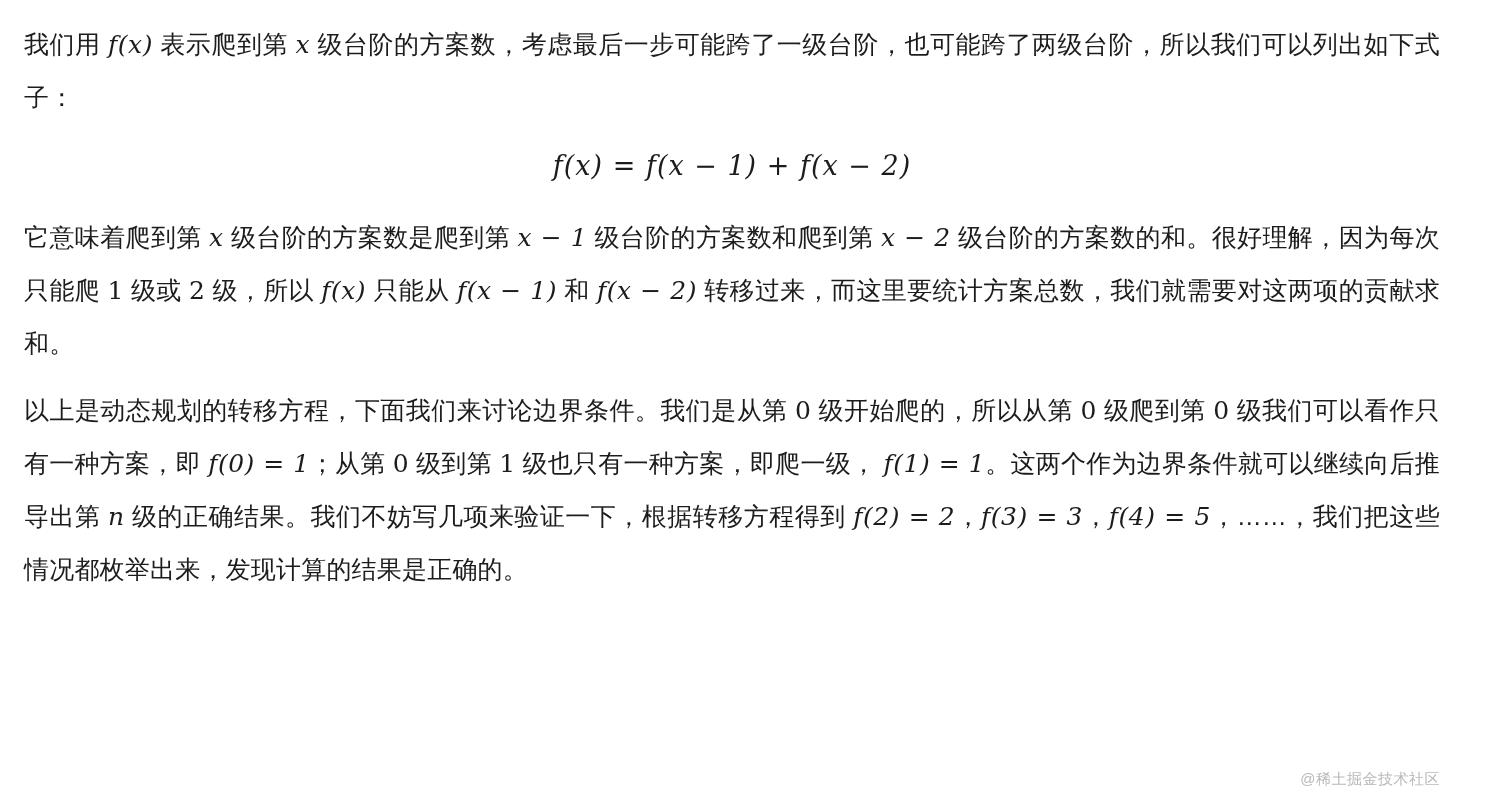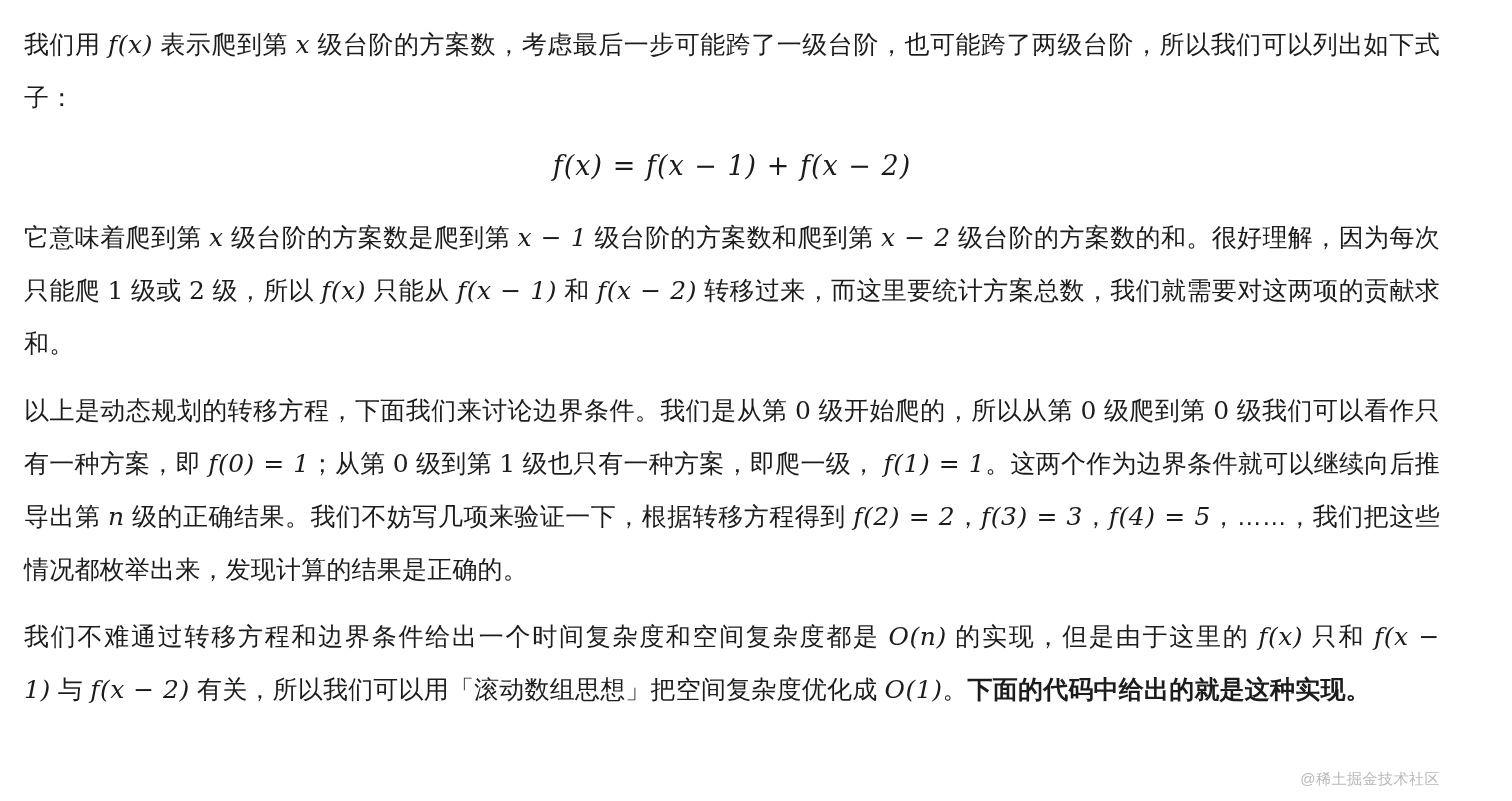--- a/index.html
+++ b/index.html
@@ -77,16 +77,15 @@
   <p class="para">我们用&nbsp;<span class="mathit">f(x)</span>&nbsp;表示爬到第&nbsp;<span class="mathit">x</span>&nbsp;级台阶的方案数，考虑最后一步可能跨了一级台阶，也可能跨了两级台阶，所以我们可以列出如下式子：</p>
 
   <div class="formula-block">
     <span class="formula-main">f(x) = f(x − 1) + f(x − 2)</span>
   </div>
 
   <p class="para">它意味着爬到第&nbsp;<span class="mathit">x</span>&nbsp;级台阶的方案数是爬到第&nbsp;<span class="mathit">x − 1</span>&nbsp;级台阶的方案数和爬到第&nbsp;<span class="mathit">x − 2</span>&nbsp;级台阶的方案数的和。很好理解，因为每次只能爬&nbsp;<span class="mathrm">1</span>&nbsp;级或&nbsp;<span class="mathrm">2</span>&nbsp;级，所以&nbsp;<span class="mathit">f(x)</span>&nbsp;只能从&nbsp;<span class="mathit">f(x − 1)</span>&nbsp;和&nbsp;<span class="mathit">f(x − 2)</span>&nbsp;转移过来，而这里要统计方案总数，我们就需要对这两项的贡献求和。</p>
 
   <p class="para">以上是动态规划的转移方程，下面我们来讨论边界条件。我们是从第&nbsp;<span class="mathrm">0</span>&nbsp;级开始爬的，所以从第&nbsp;<span class="mathrm">0</span>&nbsp;级爬到第&nbsp;<span class="mathrm">0</span>&nbsp;级我们可以看作只有一种方案，即&nbsp;<span class="mathit">f(0) = 1</span>；从第&nbsp;<span class="mathrm">0</span>&nbsp;级到第&nbsp;<span class="mathrm">1</span>&nbsp;级也只有一种方案，即爬一级，&nbsp;<span class="mathit">f(1) = 1</span>。这两个作为边界条件就可以继续向后推导出第&nbsp;<span class="mathit">n</span>&nbsp;级的正确结果。我们不妨写几项来验证一下，根据转移方程得到&nbsp;<span class="mathit">f(2) = 2</span>，<span class="mathit">f(3) = 3</span>，<span class="mathit">f(4) = 5</span>，<span>……</span>，我们把这些情况都枚举出来，发现计算的结果是正确的。</p>
 
-  <p class="para tight">我们不难通过转移方程和边界条件给出一个时间复杂度和空间复杂度都是&nbsp;<span class="mathit">O(n)</span>&nbsp;的实现，但是由于这里的&nbsp;<span class="mathit">f(x)</span>&nbsp;只和&nbsp;<span class="mathit">f(x − 1)</span>&nbsp;与&nbsp;<span class="mathit">f(x − 2)</span>&nbsp;有关，所以我们可以用「滚动数组思想」把空间复杂度优化成&nbsp;<span class="mathit">O(1)</span>。<span class="bold">下面的代码中给出的就是这种实现。</span></p>
 
   <div class="watermark">@稀土掘金技术社区</div>
 </div>
 
 </body></html>

